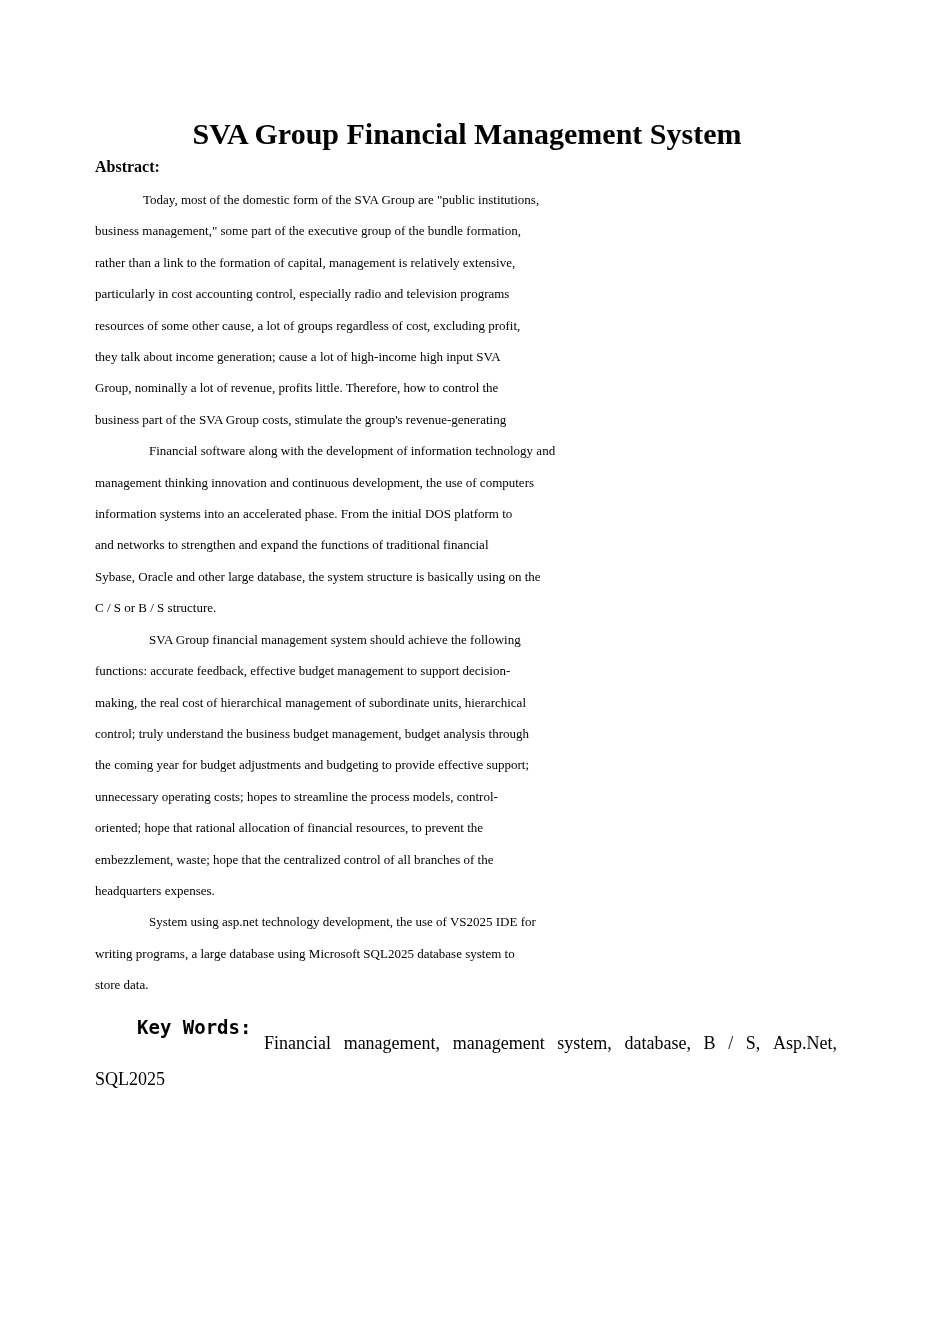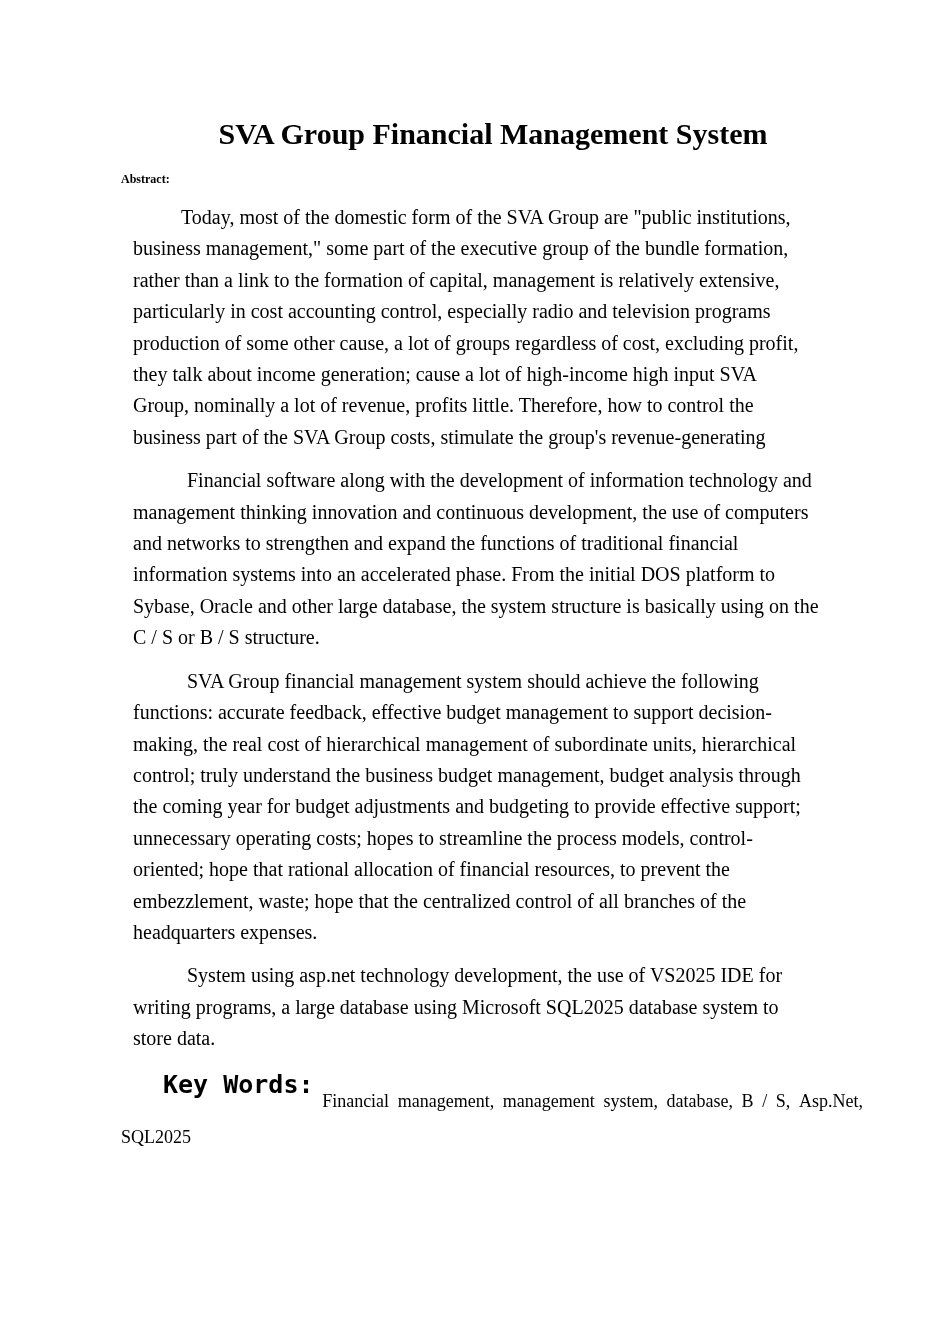--- a/index.html
+++ b/index.html
@@ -1,66 +1,66 @@
 <!DOCTYPE html>
 <html><head>
   <meta charset="utf-8">
   <style>
     html, body { margin: 0; padding: 0; background: #ffffff; }
     body { width: 950px; height: 1342px; position: relative; overflow: hidden; color: #000; }
-    .page { position: absolute; left: 121px; top: 112px; width: 742px; }
+    .page { position: absolute; left: 95px; top: 112px; width: 742px; }
     .title {
       font-family: "Liberation Serif", serif; font-weight: bold; font-size: 30px;
       text-align: center; margin: 0; line-height: 44px; padding-left: 2px;
     }
     .abstract-label {
-      font-family: "Liberation Serif", serif; font-weight: bold; font-size: 12px;
-      line-height: 22px; margin: 12px 0 6px 0;
+      font-family: "Liberation Serif", serif; font-weight: bold; font-size: 16px;
+      line-height: 22px; margin: 0 0 6px 0;
     }
     .para {
-      font-family: "Liberation Serif", serif; font-size: 20px; line-height: 31.4px;
-      margin: 12px; white-space: nowrap;
+      font-family: "Liberation Serif", serif; font-size: 13px; line-height: 31.4px;
+      margin: 0; white-space: nowrap;
     }
     .line { display: block; }
     .indent1 { padding-left: 48px; }
     .indent2 { padding-left: 54px; }
     .keywords {
       font-family: "Liberation Serif", serif; font-size: 18px; line-height: 36px;
       margin-top: 8px; white-space: nowrap;
     }
     .kw-label {
-      font-family: "DejaVu Sans Mono", monospace; font-weight: bold; font-size: 25px;
+      font-family: "DejaVu Sans Mono", monospace; font-weight: bold; font-size: 19px;
       padding-left: 42px; letter-spacing: 0px;
     }
     .kw-line1 { display: flex; justify-content: space-between; width: 742px; }
     .kw-line1 span.w { display: inline-block; margin-top: 16px; }
   </style>
 </head>
 <body>
 
 <div class="page">
   <h1 class="title">SVA Group Financial Management System</h1>
   <div class="abstract-label">Abstract:</div>
 
   <div class="para">
     <span class="line indent1">Today, most of the domestic form of the SVA Group are "public institutions,</span>
     <span class="line">business management," some part of the executive group of the bundle formation,</span>
     <span class="line">rather than a link to the formation of capital, management is relatively extensive,</span>
     <span class="line">particularly in cost accounting control, especially radio and television programs</span>
-    <span class="line">production of some other cause, a lot of groups regardless of cost, excluding profit,</span>
+    <span class="line">resources of some other cause, a lot of groups regardless of cost, excluding profit,</span>
     <span class="line">they talk about income generation; cause a lot of high-income high input SVA</span>
     <span class="line">Group, nominally a lot of revenue, profits little. Therefore, how to control the</span>
     <span class="line">business part of the SVA Group costs, stimulate the group's revenue-generating</span>
   </div>
 
   <div class="para">
     <span class="line indent2">Financial software along with the development of information technology and</span>
     <span class="line">management thinking innovation and continuous development, the use of computers</span>
+    <span class="line">information systems into an accelerated phase. From the initial DOS platform to</span>
     <span class="line">and networks to strengthen and expand the functions of traditional financial</span>
-    <span class="line">information systems into an accelerated phase. From the initial DOS platform to</span>
     <span class="line">Sybase, Oracle and other large database, the system structure is basically using on the</span>
     <span class="line">C / S or B / S structure.</span>
   </div>
 
   <div class="para">
     <span class="line indent2">SVA Group financial management system should achieve the following</span>
     <span class="line">functions: accurate feedback, effective budget management to support decision-</span>
     <span class="line">making, the real cost of hierarchical management of subordinate units, hierarchical</span>
     <span class="line">control; truly understand the business budget management, budget analysis through</span>
     <span class="line">the coming year for budget adjustments and budgeting to provide effective support;</span>

